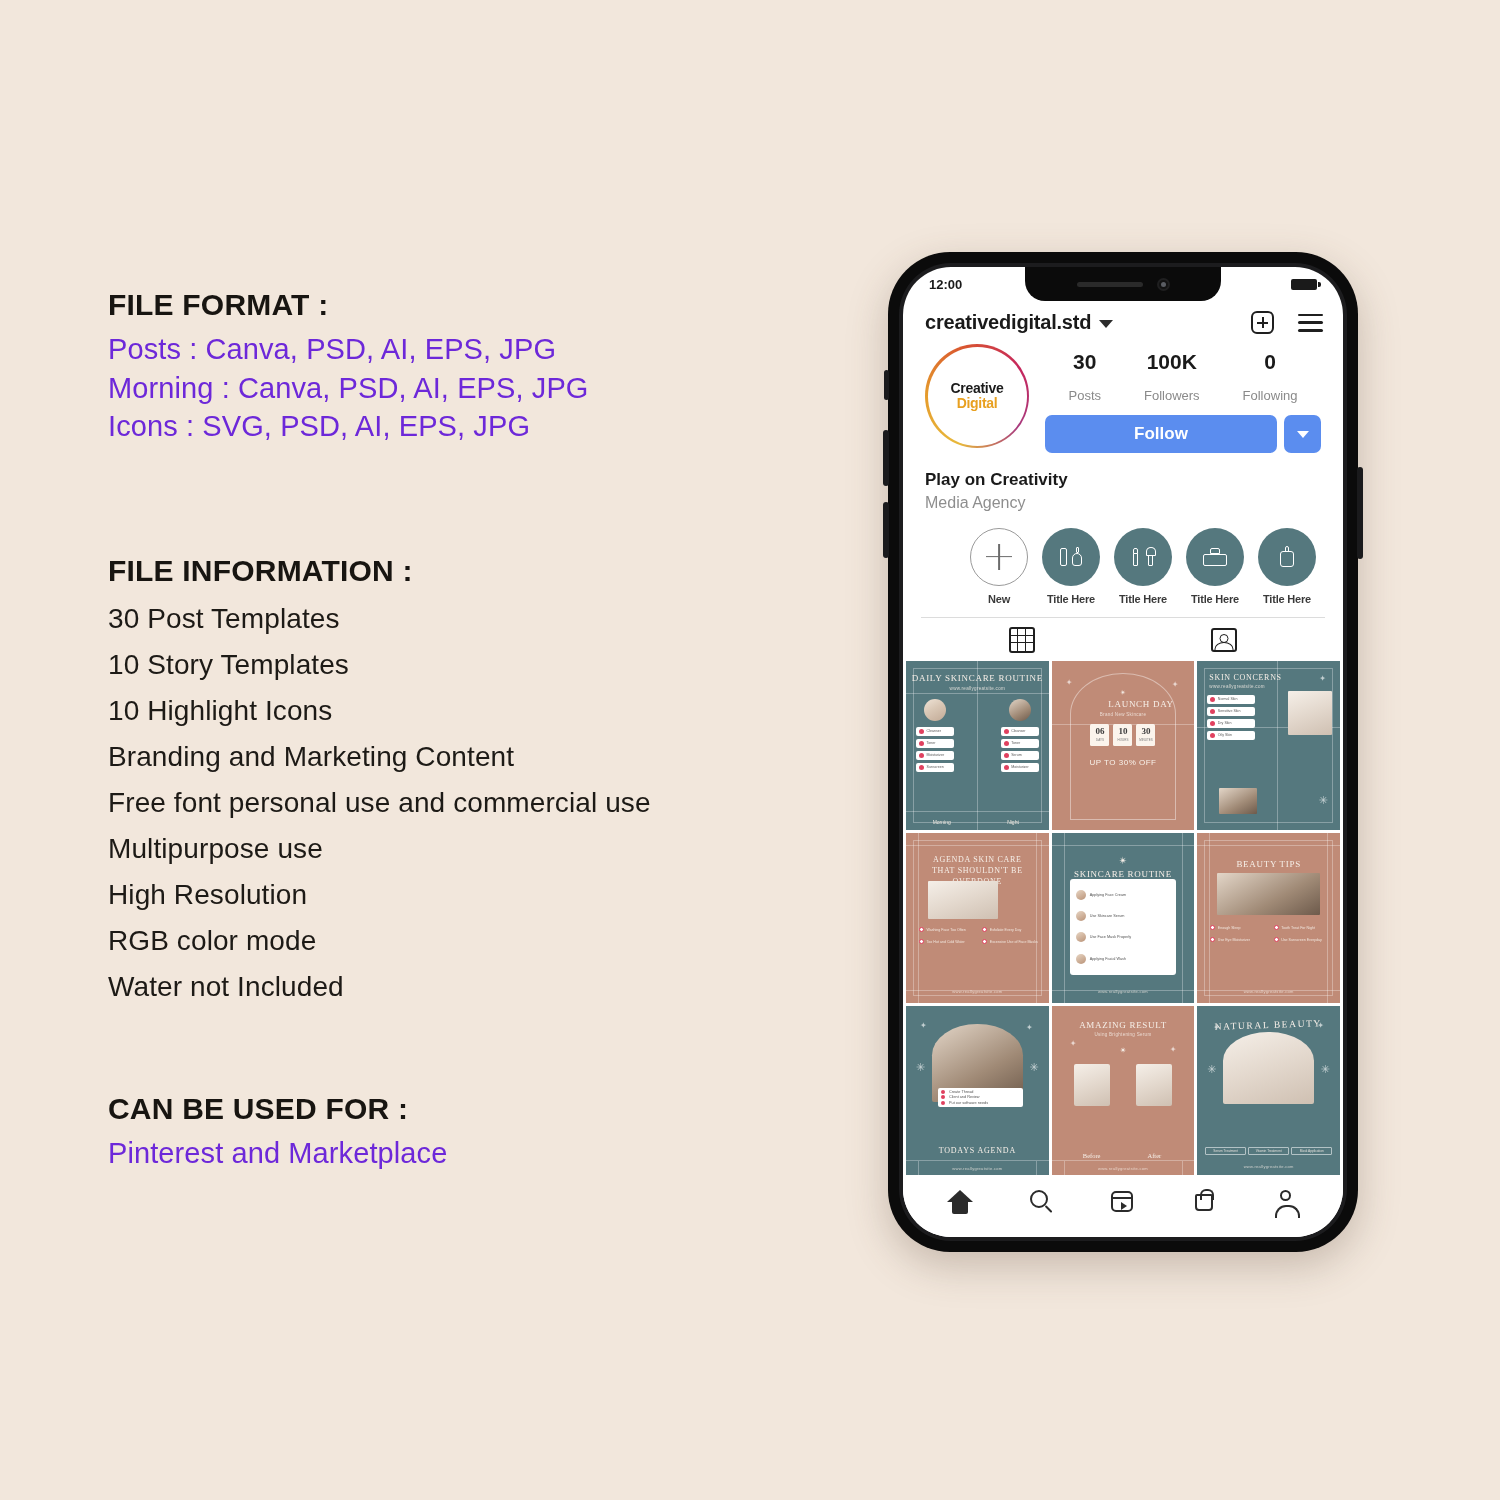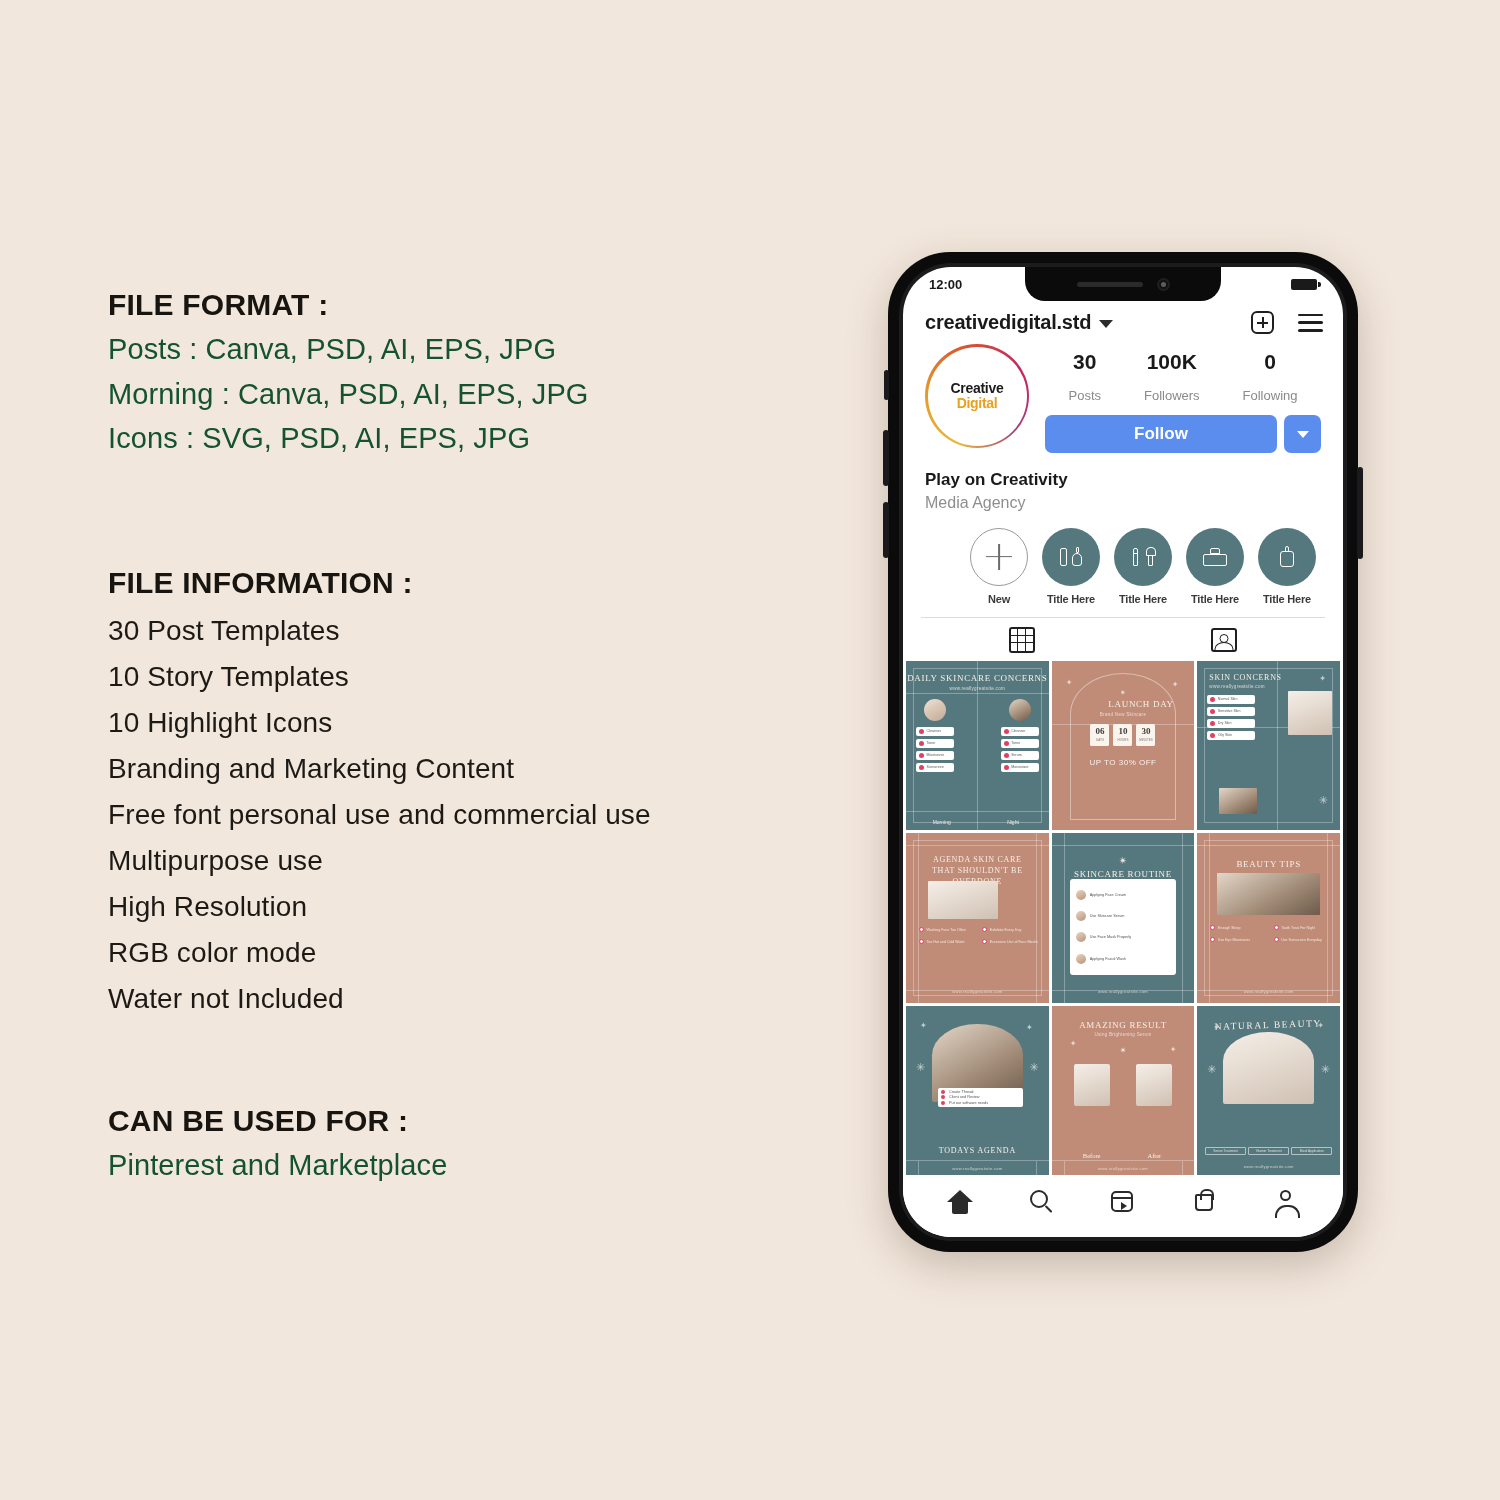--- a/index.html
+++ b/index.html
@@ -27,24 +27,23 @@
   .sec-heading {
     font-size: 30px;
     font-weight: bold;
     color: #181511;
     letter-spacing: 0.2px;
     margin-bottom: 8px;
   }
 
   .sec-line {
     font-size: 29px;
-    color: #14532d;
+    color: #6d28d9;
     line-height: 1.33;
     letter-spacing: 0.1px;
-    margin-top: 6px;
   }
 
   .block-format { margin-bottom: 0; }
   .block-info { margin-top: 108px; }
   .block-info .sec-heading { }
   .info-item {
     font-size: 28px;
     color: #1d1a16;
     line-height: 1.0;
     padding: 9px 0;
@@ -628,21 +627,21 @@
         </div>
         <div class="ig-tab">
           <div class="tagged-glyph"></div>
         </div>
       </div>
 
       <div class="post-grid">
 
         <div class="post teal">
           <div class="p-frame"></div>
-          <div class="p-title">DAILY SKINCARE CONCERNS</div>
+          <div class="p-title">DAILY SKINCARE ROUTINE</div>
           <div class="p-sub">www.reallygreatsite.com</div>
           <div class="divider-v" style="left:50%;"></div>
           <div class="divider-h" style="top:32px;"></div>
           <div class="divider-h" style="bottom:18px;"></div>
           <div class="photo round" style="position:absolute;left:18px;top:38px;width:22px;height:22px;"></div>
           <div class="photo round dark" style="position:absolute;right:18px;top:38px;width:22px;height:22px;"></div>
           <div style="position:absolute;left:10px;top:66px;width:38px;display:flex;flex-direction:column;gap:3px;">
             <div class="chip">
                 <span class="dot"></span>
                 <span>Cleanser</span>

